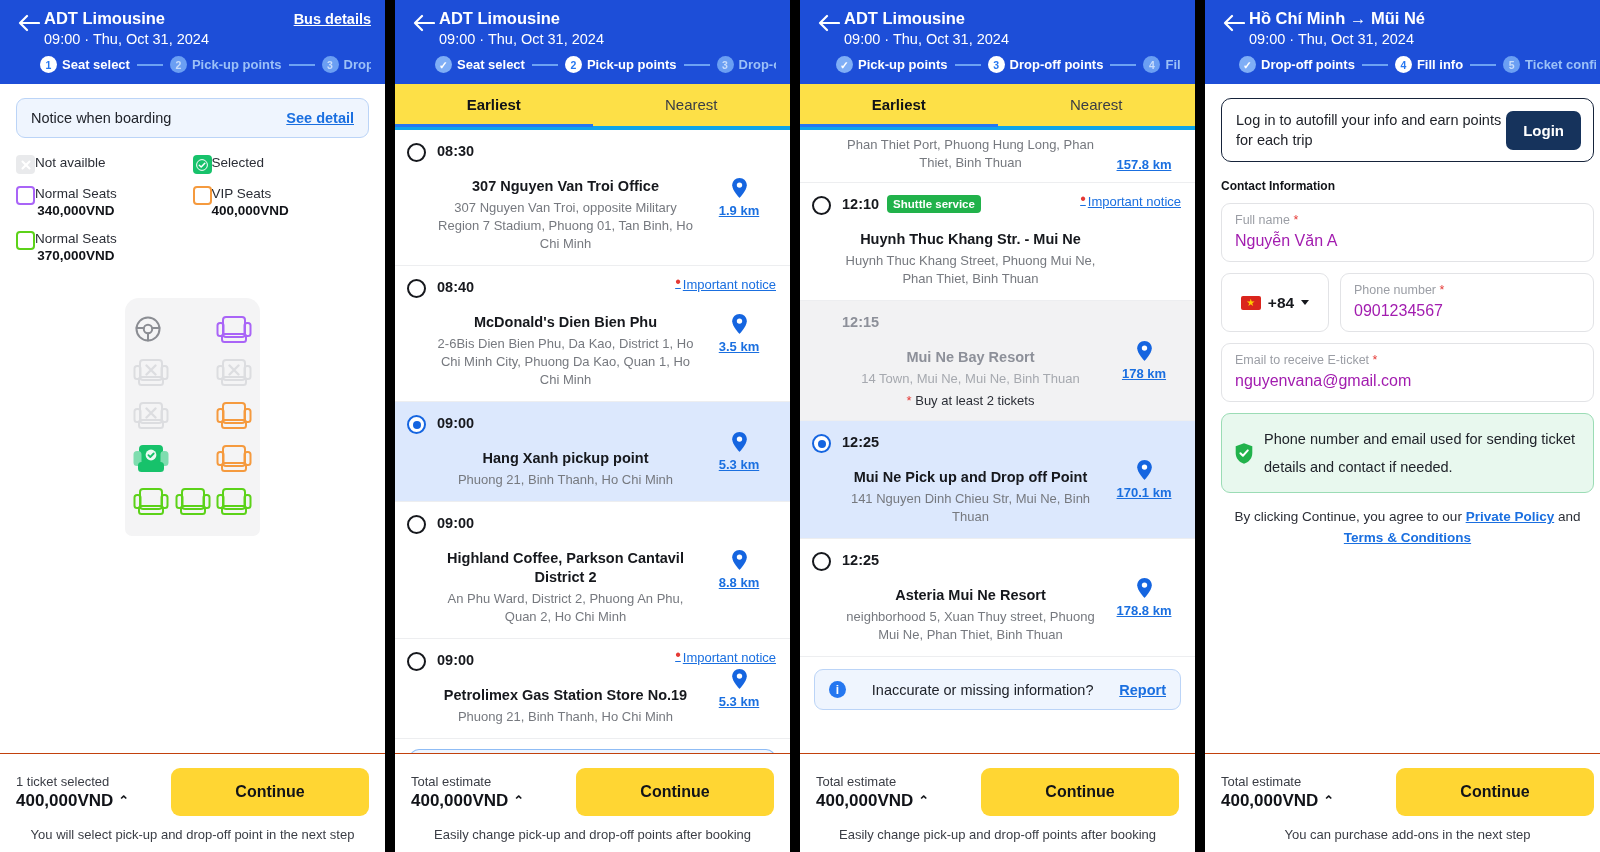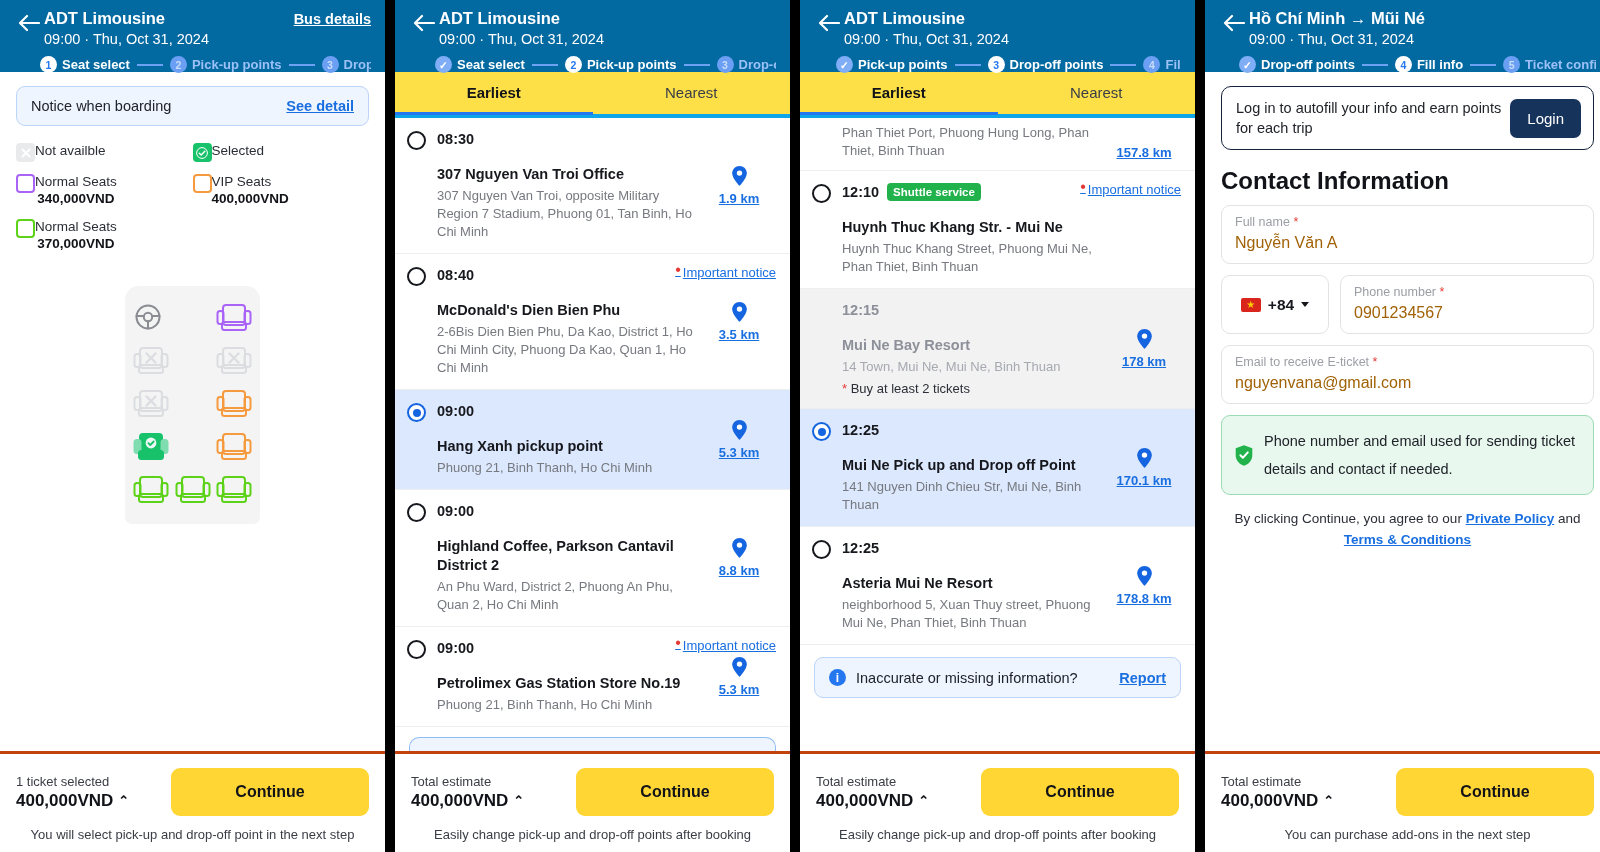--- a/index.html
+++ b/index.html
@@ -19,25 +19,25 @@
     overflow: hidden;
     flex: 0 0 auto;
   }
   .p1 { width: 385px; }
   .p2 { width: 395px; }
   .p3 { width: 395px; }
   .p4 { width: 405px; }
 
   
   .hdr {
-    background: #0369a1;
+    background: #1d4ed8;
     color: #fff;
     padding: 8px 14px 10px 14px;
     position: relative;
-    height: 72px;
+    height: 84px;
   }
   .hdr-row { display: flex; align-items: flex-start; }
   .back-btn {
     width: 30px; flex: 0 0 30px;
     display: flex; align-items: center; justify-content: center;
     padding-top: 6px;
     cursor: pointer;
   }
   .back-btn svg { display: block; }
   .hdr-mid { flex: 1; min-width: 0; }
@@ -108,21 +108,21 @@
     border-radius: 14px 14px 7px 7px;
     padding: 11px 8px 12px 8px;
   }
   .seat-row { display: flex; justify-content: space-between; height: 43px; align-items: center; }
   .seat { width: 36px; height: 34px; position: relative; }
   .seat svg { display: block; }
 
   
   .botbar {
     position: absolute; left: 0; right: 0; bottom: 0;
-    background: #fff; border-top: 3px solid #c2410c;
+    background: #fff; border-top: 1px solid #c2410c;
     padding: 14px 16px 10px 16px;
   }
   .bot-row { display: flex; align-items: center; justify-content: space-between; }
   .bot-left .cap { font-size: 13px; color: #3A3D45; line-height: 16px; }
   .bot-left .amt {
     font-size: 17px; font-weight: bold; color: #111318;
     display: flex; align-items: center; gap: 5px; margin-top: 1px;
   }
   .caret-up { font-size: 13px; font-weight: bold; }
   .btn-continue {
@@ -136,21 +136,21 @@
   
   .tabs { display: flex; border-bottom: 4px solid #0ea5e9; background: #fde047; }
   .tab {
     flex: 1; text-align: center; padding: 12px 0 11px 0;
     font-size: 15px; color: #3A3D45; cursor: pointer;
     border-bottom: 3px solid transparent; margin-bottom: -1px;
   }
   .tab.active { color: #111318; font-weight: bold; border-bottom-color: #2577F0; }
 
   
-  .plist { overflow: hidden; }
+  .plist { overflow: hidden; text-align: center; }
   .pt {
     display: flex; padding: 11px 14px 12px 12px;
     border-bottom: 1px solid #EDEEF0; position: relative; cursor: pointer;
   }
   .pt.selected { background: #DCE8FD; }
   .pt.disabled { background: #F2F2F3; cursor: default; }
   .pt-radio { width: 30px; flex: 0 0 30px; padding-top: 2px; }
   .radio {
     width: 19px; height: 19px; border-radius: 50%;
     border: 2px solid #16181D; background: #fff;
@@ -212,31 +212,31 @@
 
   
   .body4 { padding: 14px 16px 0 16px; }
   .login-box {
     border: 1px solid #16233A; border-radius: 10px;
     padding: 11px 12px 11px 14px;
     display: flex; align-items: center; gap: 0;
   }
   .login-box .txt { flex: 1; font-size: 14.5px; color: #20232A; line-height: 20px; }
   .btn-login {
-    background: #16335C; color: #fff; font-size: 15px; font-weight: normal;
+    background: #16335C; color: #fff; font-size: 15px; font-weight: bold;
     border: none; border-radius: 7px; padding: 11px 17px; cursor: pointer;
   }
-  .sect-title { font-size: 24px; font-weight: bold; color: #111318; margin: 17px 0 10px 0; }
+  .sect-title { font-size: 12px; font-weight: bold; color: #111318; margin: 17px 0 10px 0; }
   .field {
     border: 1px solid #E2E3E6; border-radius: 9px;
     padding: 8px 13px 9px 13px; margin-bottom: 11px;
   }
   .field .flabel { font-size: 12.5px; color: #9B9EA5; line-height: 16px; }
   .field .flabel .req { color: #E53935; }
-  .field .fval { font-size: 16px; color: #a16207; line-height: 23px; margin-top: 1px; }
+  .field .fval { font-size: 16px; color: #a21caf; line-height: 23px; margin-top: 1px; }
   .phone-row { display: flex; gap: 11px; margin-bottom: 11px; }
   .cc-box {
     border: 1px solid #E2E3E6; border-radius: 9px;
     width: 108px; flex: 0 0 108px;
     display: flex; align-items: center; justify-content: center; gap: 7px;
     cursor: pointer;
   }
   .flag {
     width: 20px; height: 14px; background: #DA251D; border-radius: 2px;
     display: flex; align-items: center; justify-content: center;

